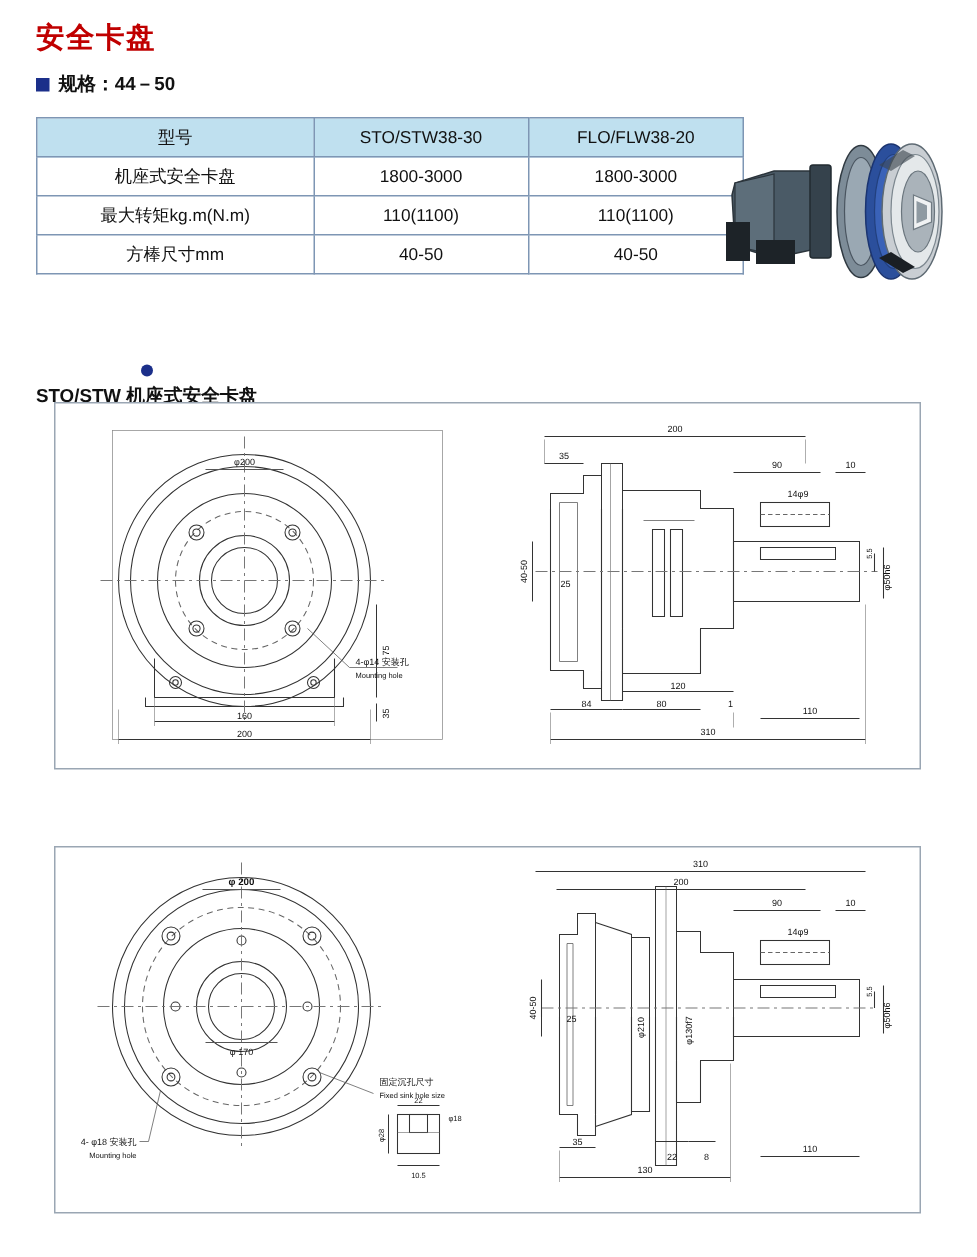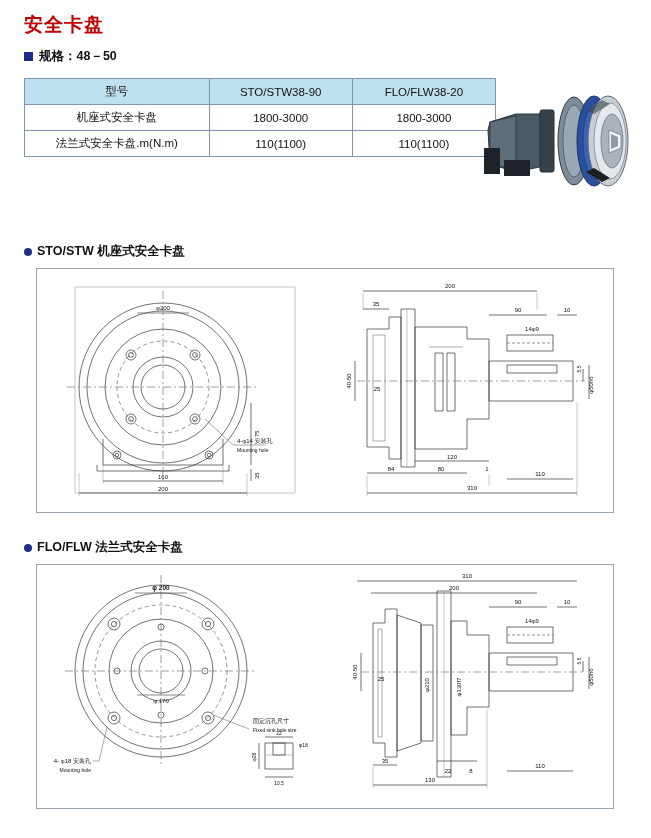--- a/index.html
+++ b/index.html
@@ -71,20 +71,21 @@
   .photo svg { display: block; }
 
   .sec-head {
     position: absolute;
     font-size: 12.5px;
     font-weight: bold;
     color: #111;
     display: flex;
     align-items: center;
     gap: 5px;
+    flex-direction: column;
   }
   .dot {
     width: 8px; height: 8px; border-radius: 50%;
     background: #1b2f8a; display: inline-block;
   }
   .sec1-head { left: 24px; top: 243px; }
   .sec2-head { left: 24px; top: 539px; }
 
   .panel {
     position: absolute;
@@ -98,41 +99,46 @@
 </style>
 </head>
 <body>
 
 <div class="page">
 
   <div class="title">安全卡盘</div>
 
   <div class="spec-head">
     <span class="sq"></span>
-    <span>规格：48－50</span>
+    <span>规格：44－50</span>
   </div>
 
   <table class="spec">
     <thead>
       <tr>
         <th class="lbl">型号</th>
-        <th class="val">STO/STW38-90</th>
+        <th class="val">STO/STW38-30</th>
         <th class="val">FLO/FLW38-20</th>
       </tr>
     </thead>
     <tbody>
       <tr>
         <td class="lbl">机座式安全卡盘</td>
         <td class="val">1800-3000</td>
         <td class="val">1800-3000</td>
       </tr>
       <tr>
-        <td class="lbl">法兰式安全卡盘.m(N.m)</td>
+        <td class="lbl">最大转矩kg.m(N.m)</td>
         <td class="val">110(1100)</td>
         <td class="val">110(1100)</td>
+      </tr>
+      <tr>
+        <td class="lbl">方棒尺寸mm</td>
+        <td class="val">40-50</td>
+        <td class="val">40-50</td>
       </tr>
     </tbody>
   </table>
 
   <div class="photo">
     <svg width="152" height="112" viewBox="0 0 152 112">
 
       <path d="M6 44 L8 36 L34 28 L62 28 L62 80 L34 86 L8 78 Z" fill="#4a5a66" stroke="#2b343b" stroke-width="1"></path>
       <path d="M8 36 L34 30 L34 84 L8 78 Z" fill="#5d6e7a" stroke="#2b343b" stroke-width="0.8"></path>
       <rect x="2" y="62" width="16" height="26" fill="#1d2328"></rect>
@@ -278,24 +284,20 @@
         <text x="435" y="221" text-anchor="middle">310</text>
         <text x="340" y="122" text-anchor="middle">25</text>
         <text x="314" y="112" text-anchor="middle" transform="rotate(-90 314 112)">40-50</text>
         <text x="495" y="62" text-anchor="middle">14φ9</text>
         <text x="544" y="100" text-anchor="middle" font-size="5" transform="rotate(-90 544 100)">5.5</text>
         <text x="556" y="116" text-anchor="middle" transform="rotate(-90 556 116)">φ50h6</text>
       </g>
     </svg>
   </div>
 
-  <div class="sec-head sec2-head">
-    <span class="dot"></span>
-    <span>FLO/FLW  法兰式安全卡盘</span>
-  </div>
 
   <div class="panel panel2">
     <svg class="drawing" width="576" height="243" viewBox="0 0 576 243" font-family="Liberation Sans, sans-serif" font-size="6">
       <g stroke="#333" fill="none" stroke-width="0.7">
 
         <circle cx="124" cy="106" r="86" stroke="#333"></circle>
         <circle cx="124" cy="106" r="78" stroke="#333"></circle>
         <circle cx="124" cy="106" r="52" stroke="#333"></circle>
         <circle cx="124" cy="106" r="30" stroke="#333"></circle>
         <circle cx="124" cy="106" r="22" stroke="#333"></circle>

